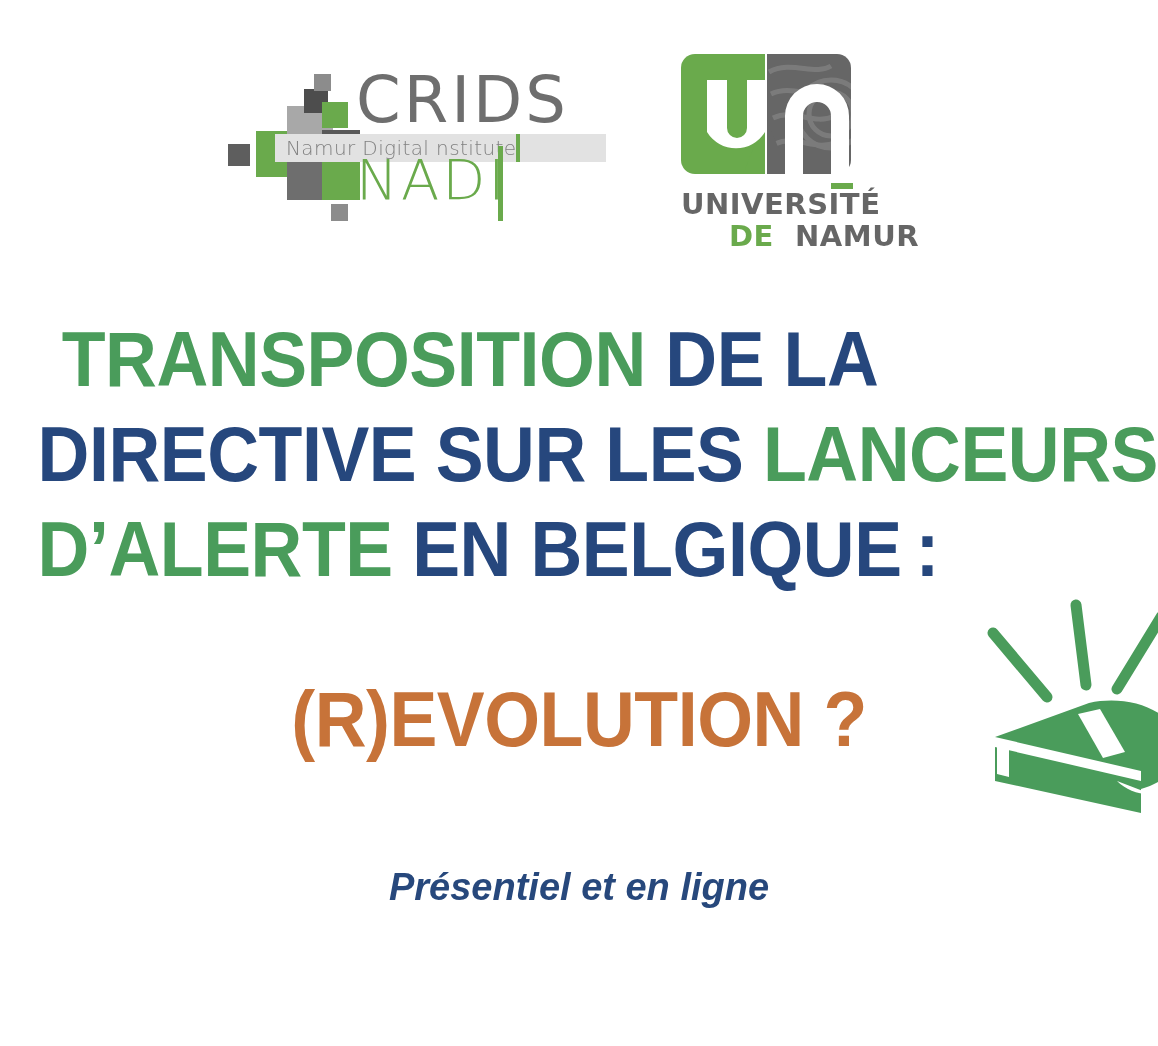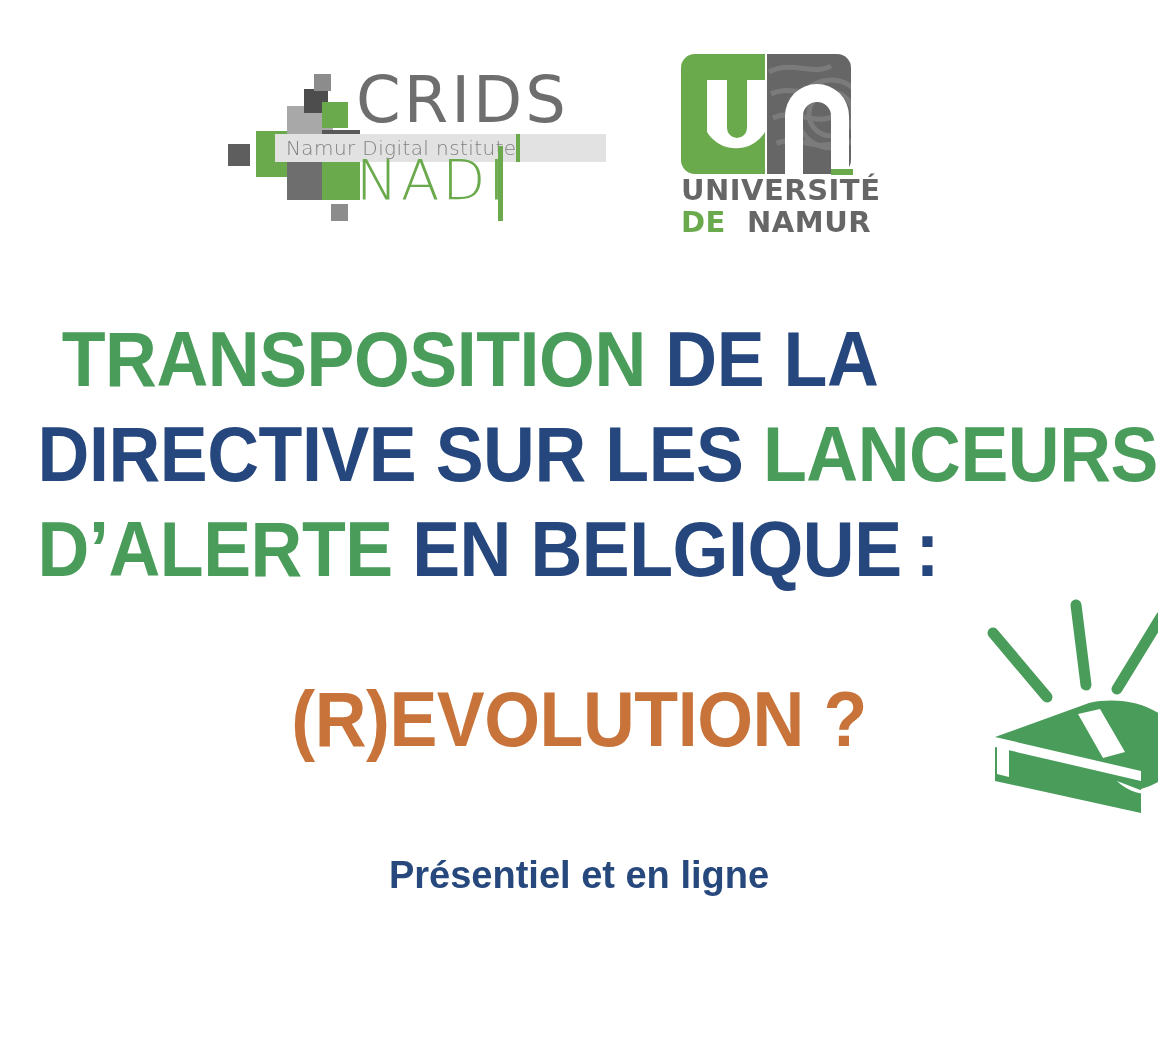--- a/index.html
+++ b/index.html
@@ -123,41 +123,42 @@
   .un-mark {
     position: absolute;
     left: 0px;
     top: 0px;
     width: 170px;
     height: 120px;
   }
   .un-text {
     position: absolute;
     left: 0px;
-    top: 122px;
+    top: 136px;
     width: 175px;
     text-align: left;
     line-height: 1;
   }
   .un-line1 {
     font-family: "DejaVu Sans", sans-serif;
     font-size: 29px;
     font-weight: bold;
     letter-spacing: 0.5px;
     color: #666666;
     display: block;
     position: relative;
   }
   .un-line2 {
     font-family: "DejaVu Sans", sans-serif;
     font-size: 29px;
     font-weight: bold;
     letter-spacing: 0.5px;
     display: block;
     margin-top: 3px;
+    margin-left: 48px;
   }
   .un-de { color: #6aaa4c; }
   .un-namur { color: #666666; }
   .un-accent {
     position: absolute;
     right: 3px;
     top: -7px;
     width: 22px;
     height: 6px;
     background: #6aaa4c;
@@ -216,21 +217,22 @@
     color: #27487c;
     line-height: 62px;
   }
   .presentiel {
     font-family: "Liberation Sans", sans-serif;
     font-weight: bold;
     font-size: 38px;
     letter-spacing: 0px;
     color: #27487c;
     line-height: 52px;
-    margin-top: 4px;
+    margin-top: 16px;
+    font-style: italic;
   }
 
   
   .whistle {
     position: absolute;
     left: 965px;
     top: 585px;
     width: 230px;
     height: 245px;
   }

